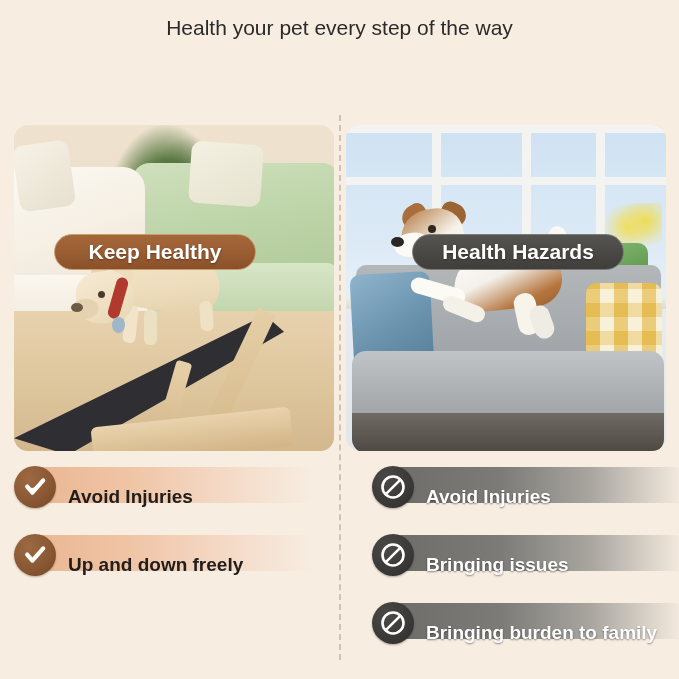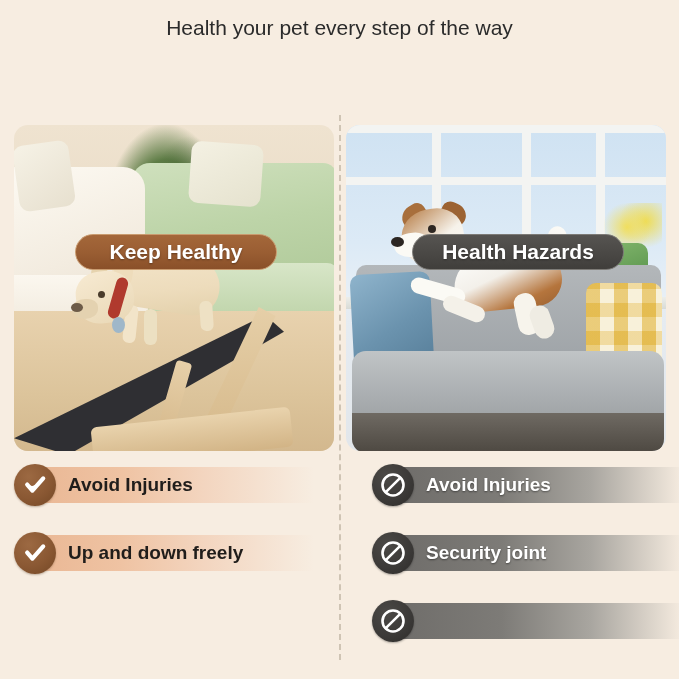--- a/index.html
+++ b/index.html
@@ -156,21 +156,21 @@
     border-radius: 18px;
     display: flex; align-items: center; justify-content: center;
     color: #ffffff;
     font-size: 21px;
     font-weight: bold;
     z-index: 5;
     padding: 0 22px;
     text-shadow: 0 1px 2px rgba(0,0,0,.35);
   }
   .badge.keep {
-    left: 75px; top: 109px;
+    left: 54px; top: 109px;
     background: linear-gradient(180deg,#a4673a 0%, #9a5e33 50%, #8a5029 100%);
     border: 1.5px solid #c99b6f;
     min-width: 202px;
   }
   .badge.hazard {
     left: 412px; top: 109px;
     background: linear-gradient(180deg,#565451 0%, #4b4946 50%, #403e3b 100%);
     border: 1.5px solid #7d7b77;
     min-width: 212px;
   }
@@ -187,21 +187,21 @@
   .lists { position: absolute; top: 462px; left: 0; width: 679px; }
   .list-col { position: absolute; top: 0; width: 330px; }
   .list-col.left  { left: 14px; }
   .list-col.right { left: 372px; }
 
   .feat-row {
     position: relative;
     height: 46px;
     margin-bottom: 22px;
     display: flex;
-    align-items: center;
+    align-items: flex-end;
   }
 
   .feat-bar {
     position: absolute;
     left: 24px; top: 5px;
     height: 36px;
     width: 300px;
     border-radius: 6px;
   }
   .left .feat-bar  { background: linear-gradient(90deg, #eab895 0%, #efc3a3 28%, #f3d5bf 55%, rgba(247,237,225,0) 92%); }
@@ -351,26 +351,27 @@
       <div class="feat-label">Avoid Injuries</div>
     </div>
     <div class="feat-row">
       <div class="feat-bar"></div>
       <div class="feat-icon icon-ban">
         <svg width="28" height="28" viewBox="0 0 28 28" aria-hidden="true">
           <circle cx="14" cy="14" r="10.5" stroke="#ffffff" stroke-width="2.6" fill="none"></circle>
           <line x1="6.8" y1="21.2" x2="21.2" y2="6.8" stroke="#ffffff" stroke-width="2.6" stroke-linecap="round"></line>
         </svg>
       </div>
-      <div class="feat-label">Security joint</div>
+      <div class="feat-label">Bringing issues</div>
     </div>
     <div class="feat-row">
       <div class="feat-bar"></div>
       <div class="feat-icon icon-ban">
         <svg width="28" height="28" viewBox="0 0 28 28" aria-hidden="true">
           <circle cx="14" cy="14" r="10.5" stroke="#ffffff" stroke-width="2.6" fill="none"></circle>
           <line x1="6.8" y1="21.2" x2="21.2" y2="6.8" stroke="#ffffff" stroke-width="2.6" stroke-linecap="round"></line>
         </svg>
       </div>
+      <div class="feat-label">Bringing burden to family</div>
     </div>
   </div>
 
 </div>
 
 </body></html>

